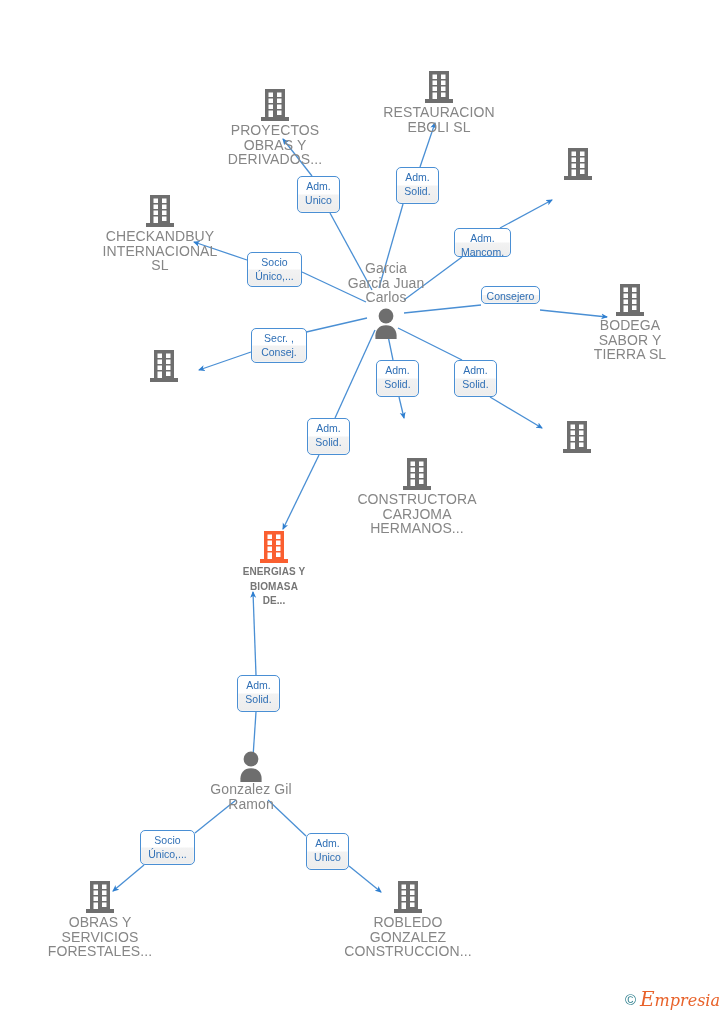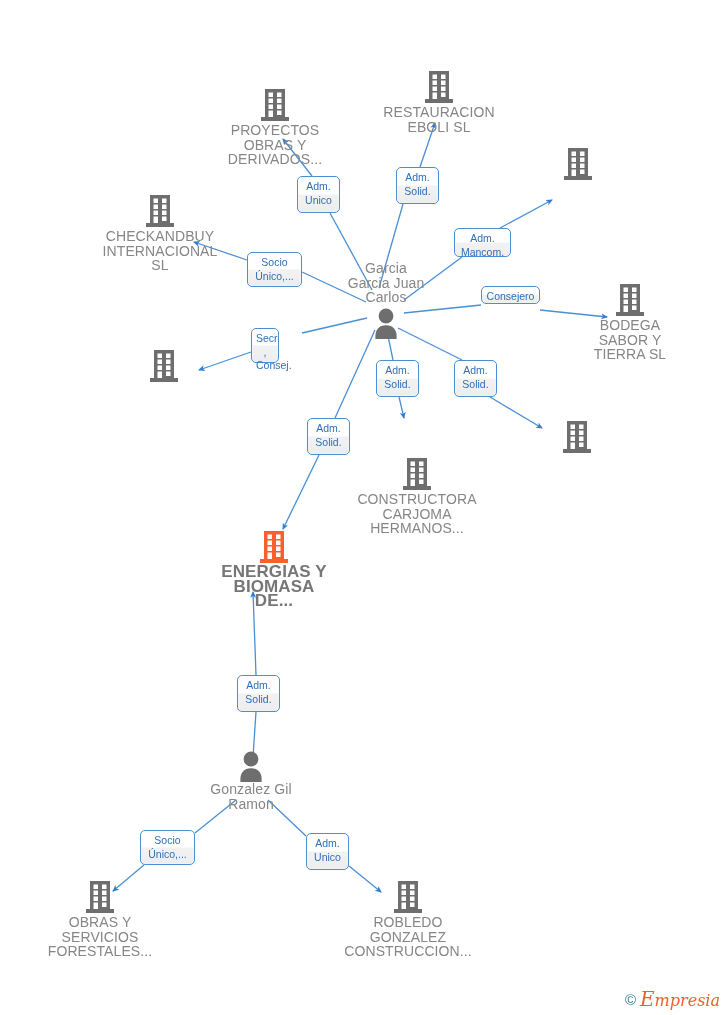--- a/index.html
+++ b/index.html
@@ -50,21 +50,21 @@
     white-space: pre-line;
   }
   .node.company .node-label { margin-top: 1px; }
 
   
   .node.person .node-label { margin-bottom: 2px; }
 
   .node.focus .node-label {
     color: #767676;
     font-weight: bold;
-    font-size: 17px;
+    font-size: 10px;
     line-height: 14.6px;
   }
 
   
   .chip {
     position: absolute;
     box-sizing: border-box;
     background: linear-gradient(to bottom, #ffffff 0%, #ffffff 48%, #f2f2f2 52%, #ededed 100%);
     border: 1.3px solid #4a8fd4;
     border-radius: 5px;
@@ -338,21 +338,21 @@
       </div>
       <div class="chip" style="left: 297px; top: 176px; width: 43px; height: 37px;">Adm.
 Unico</div>
       <div class="chip" style="left: 396px; top: 167px; width: 43px; height: 37px;">Adm.
 Solid.</div>
       <div class="chip" style="left: 454px; top: 228px; width: 57px; height: 29px;">Adm.
 Mancom.</div>
       <div class="chip" style="left: 247px; top: 252px; width: 55px; height: 35px;">Socio
 Único,...</div>
       <div class="chip one-line" style="left: 481px; top: 286px; width: 59px; height: 18px;">Consejero</div>
-      <div class="chip" style="left: 251px; top: 328px; width: 28px; height: 35px;">Secr. ,
+      <div class="chip" style="left: 251px; top: 328px; width: 56px; height: 35px;">Secr. ,
 Consej.</div>
       <div class="chip" style="left: 376px; top: 360px; width: 43px; height: 37px;">Adm.
 Solid.</div>
       <div class="chip" style="left: 454px; top: 360px; width: 43px; height: 37px;">Adm.
 Solid.</div>
       <div class="chip" style="left: 307px; top: 418px; width: 43px; height: 37px;">Adm.
 Solid.</div>
       <div class="chip" style="left: 237px; top: 675px; width: 43px; height: 37px;">Adm.
 Solid.</div>
       <div class="chip" style="left: 140px; top: 830px; width: 55px; height: 35px;">Socio

